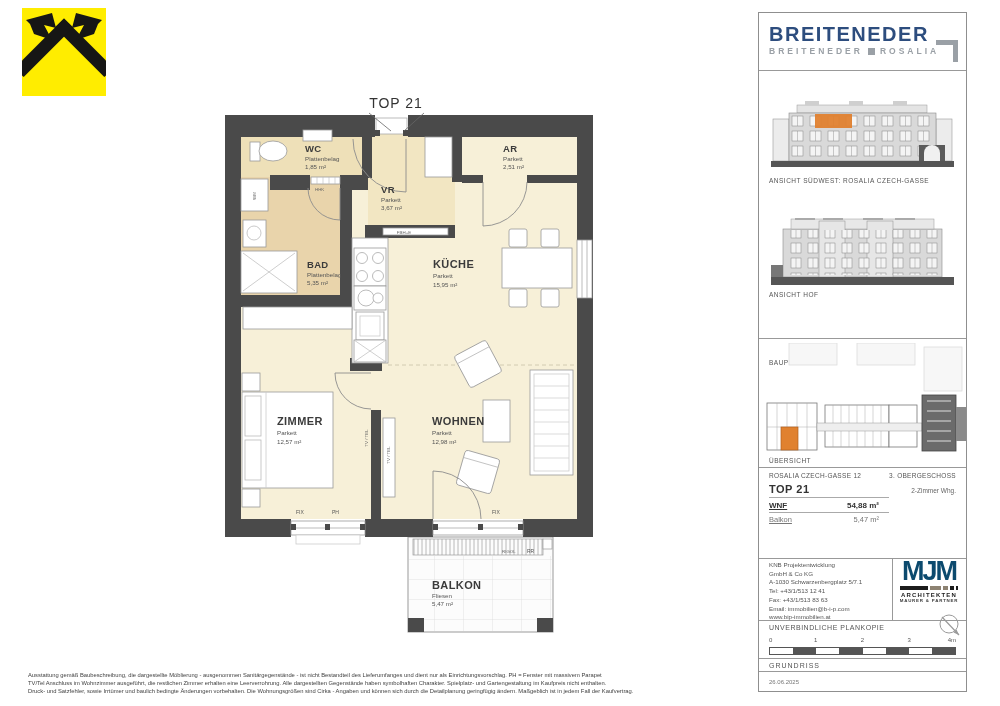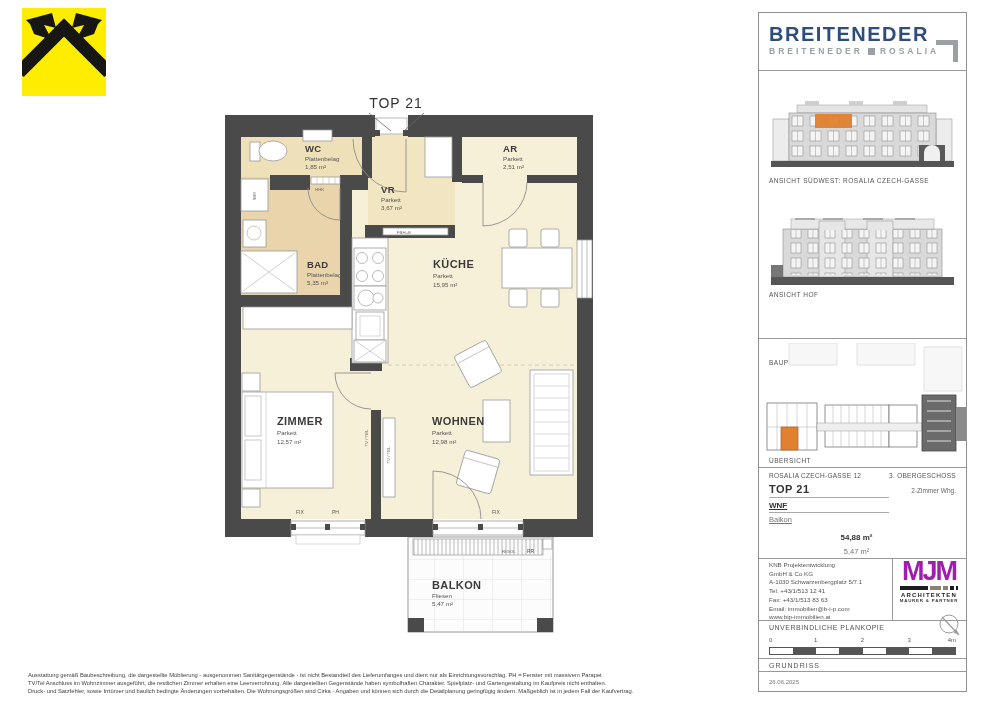--- a/index.html
+++ b/index.html
@@ -22,26 +22,26 @@
   .brand-sub{font-size:8.5px;color:#9aa0a6;letter-spacing:3px;font-weight:bold;display:flex;align-items:center;gap:5px;}
   .brand-sub .sq{width:7px;height:7px;background:#9aa0a6;display:inline-block;}
   .bracket{position:absolute;right:8px;top:17px;width:17px;height:17px;
            border-top:5px solid #9aa0a6;border-right:5px solid #9aa0a6;}
   .inforow{display:flex;justify-content:space-between;padding:0 10px;font-size:6.5px;color:#555;letter-spacing:.3px;}
   .unitrow{display:flex;justify-content:space-between;align-items:baseline;padding:0 10px;}
   .unit-big{font-size:11px;font-weight:bold;color:#333;letter-spacing:.5px;}
   .unit-type{font-size:6.5px;color:#666;}
   .valrow{display:flex;padding:0 10px;font-size:8px;}
   .valrow .lbl{width:65px;text-decoration:underline;}
-  .valrow .val{width:45px;text-align:center;margin-top:32px;}
+  .valrow .val{width:45px;text-align:right;}
   .b{font-weight:bold;color:#333;} .g{color:#777;}
   .subline{position:absolute;left:10px;width:120px;border-top:1px solid #aaa;}
   .contact{font-size:6.2px;color:#555;line-height:8.7px;padding:3px 6px 0 10px;}
   .mjm{position:absolute;left:133px;top:545px;width:74px;height:62px;text-align:center;}
-  .mjm .word{font-size:27px;font-weight:bold;color:#a21caf;letter-spacing:-2px;line-height:26px;}
+  .mjm .word{font-size:27px;font-weight:bold;color:#0c4a6e;letter-spacing:-2px;line-height:26px;}
   .mjm .bar{display:flex;gap:2px;width:58px;margin:2px auto 2px auto;height:4px;}
   .mjm .bar i{display:block;height:4px;}
   .mjm .l1{font-size:6px;font-weight:bold;color:#1c1c1c;letter-spacing:1.2px;}
   .mjm .l2{font-size:4.4px;font-weight:bold;color:#3a3a3a;letter-spacing:.8px;}
   .vdiv{position:absolute;left:133px;top:545px;height:62px;border-left:1px solid #999;}
   .scalewrap{position:absolute;left:10px;top:624px;width:187px;height:20px;}
   .scalenums{position:relative;height:8px;font-size:6px;color:#555;}
   .scalenums span{position:absolute;transform:translateX(-50%);}
   .scalenums span:first-child{transform:none;}
   .scalenums span:last-child{transform:translateX(-100%);}

